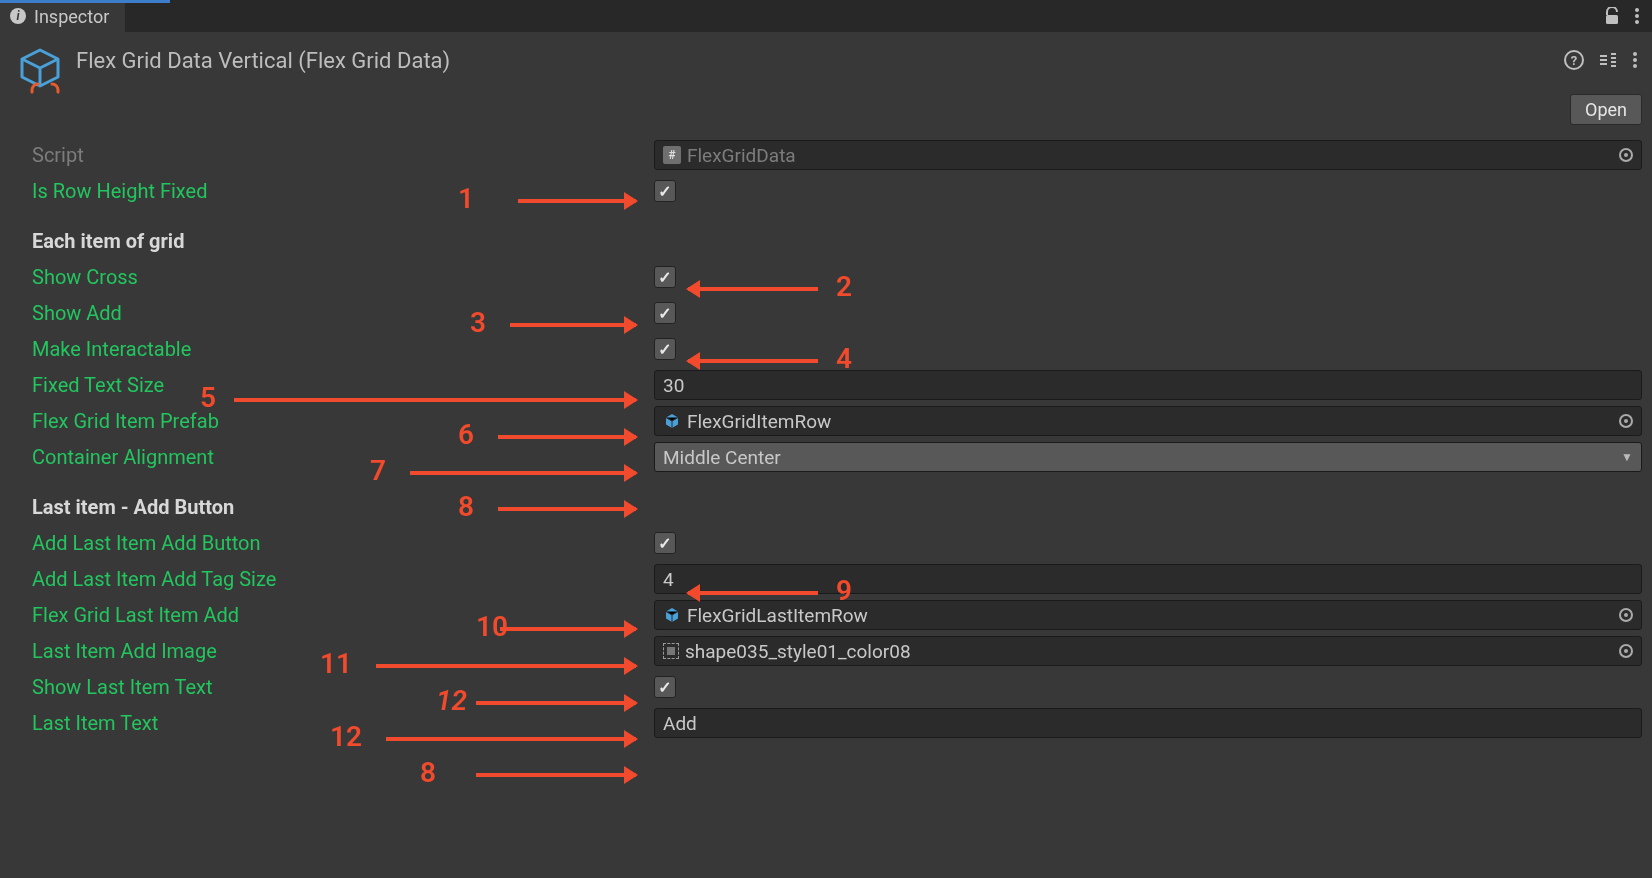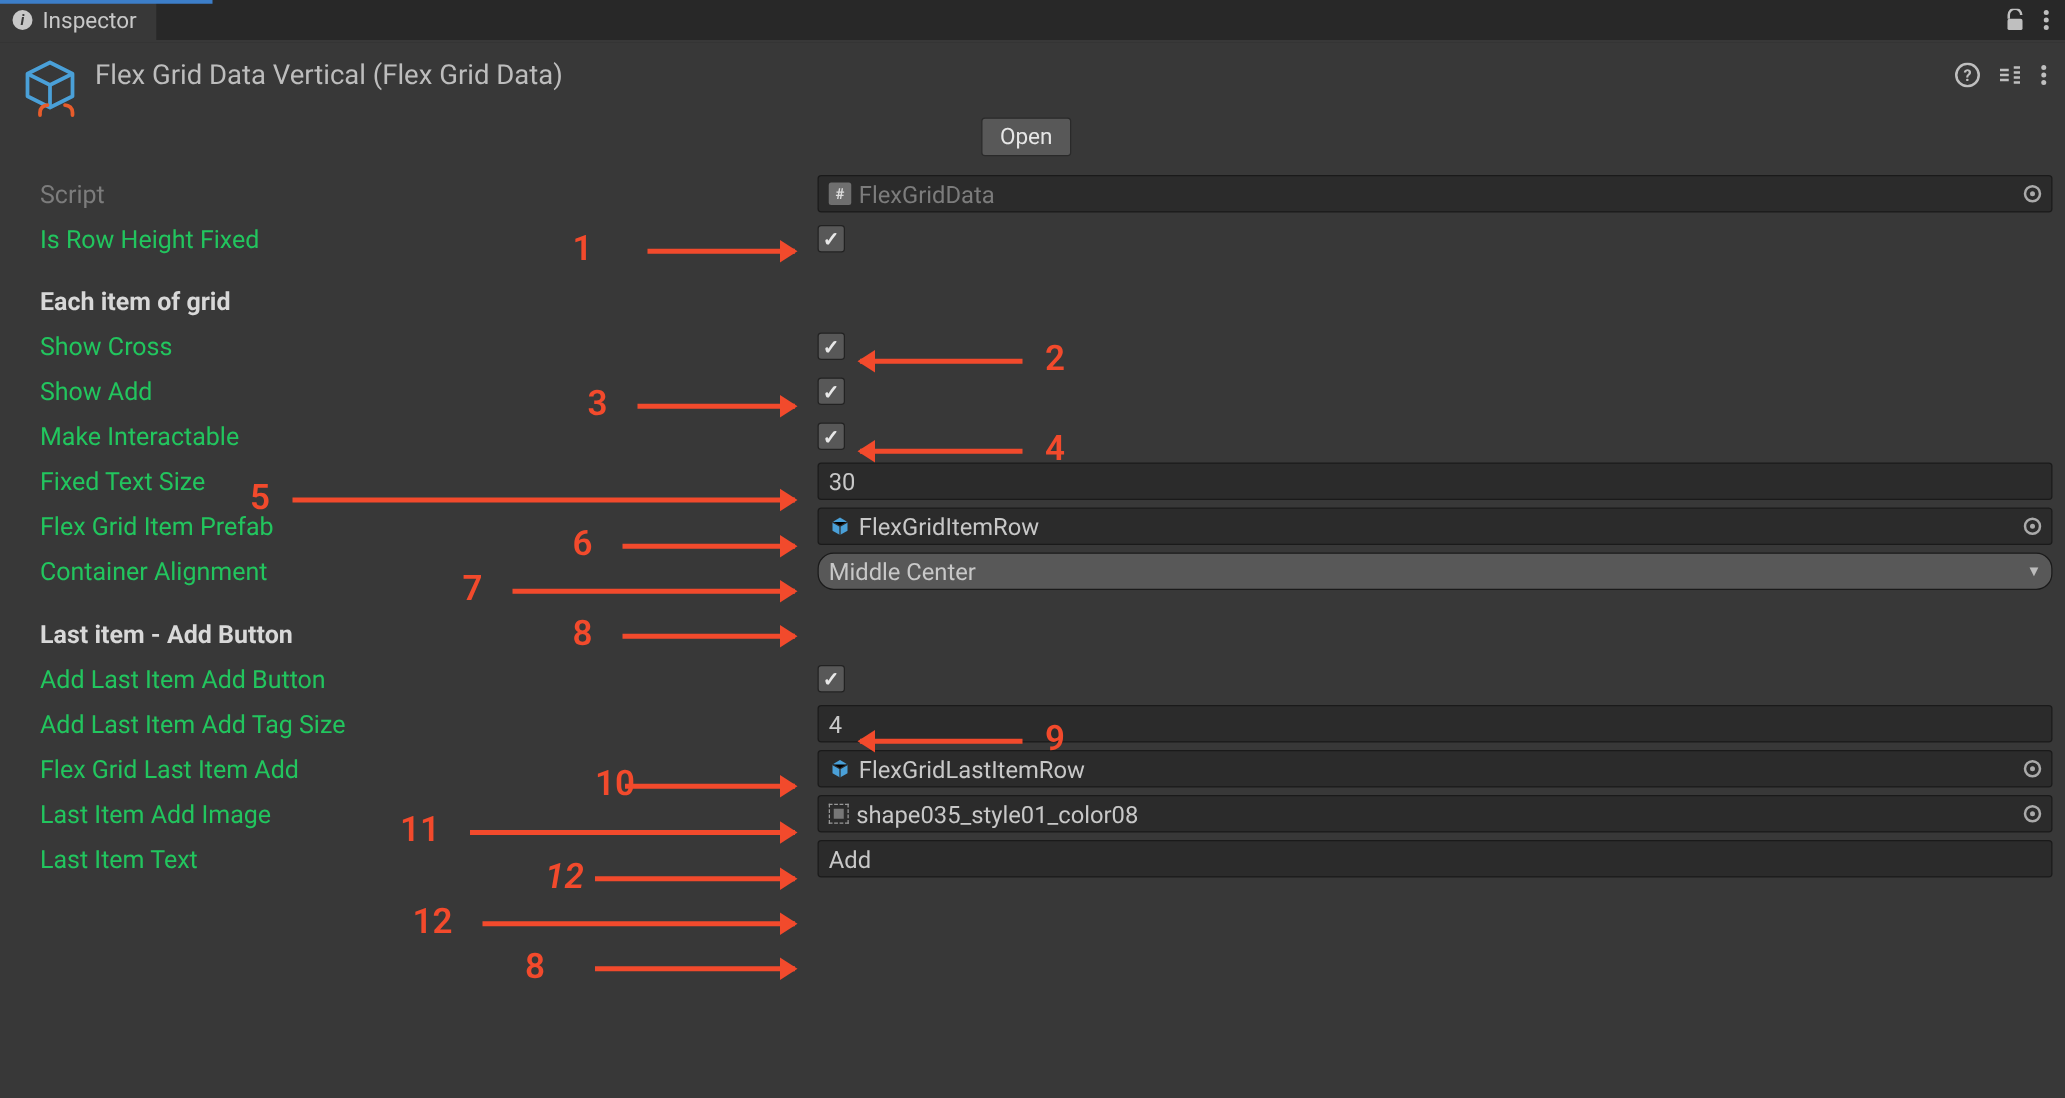--- a/index.html
+++ b/index.html
@@ -13,21 +13,21 @@
   .tabbar-right { margin-left: auto; display: flex; align-items: center; gap: 14px; padding-right: 12px; color: #bfbfbf; }
   .lock-icon svg, .kebab-icon svg { display:block; }
 
   
   .header { display: flex; align-items: flex-start; padding: 12px 14px 6px 18px; gap: 16px; position: relative; justify-content: flex-end; }
   .cube-icon { width: 42px; height: 42px; flex: 0 0 auto; }
   .header-title { font-size: 22px; color: #bdbdbd; padding-top: 2px; }
   .header-right { margin-left: auto; display: flex; align-items: center; gap: 14px; padding-top: 4px; }
   .help-icon, .preset-icon { color:#bfbfbf; }
 
-  .open-row { display:flex; justify-content:center; padding: 0 10px 8px 0; }
+  .open-row { display:flex; justify-content:flex-end; padding: 0 10px 8px 0; }
   .btn { background: #585858; color: #e6e6e6; border: 1px solid #2a2a2a; padding: 4px 14px; border-radius: 3px; font-size: 18px; cursor: pointer; }
 
   
   .panel { padding: 4px 10px 20px 32px; }
   .row { display: flex; align-items: center; min-height: 36px; gap: 8px; }
   .row-label { width: 614px; flex: 0 0 614px; font-size: 20px; color: #22c55e; display:flex; align-items:center; }
   .row-label.disabled { color: #7c7c7c; }
   .row-value { flex: 1; display: flex; align-items: center; position: relative; }
   
   .section-head { font-weight: 700; color: #d8d8d8; font-size: 20px; padding: 20px 0 6px 0; }
@@ -37,21 +37,21 @@
   .chk.checked::after { content: '✓'; color: #e8e8e8; font-size: 16px; font-weight: bold; }
 
   .text-field, .obj-field, .drop-field { background: #2b2b2b; border: 1px solid #1a1a1a; border-radius: 3px; height: 30px; width: 100%; display: flex; align-items: center; padding: 0 8px; color: #c8c8c8; font-size: 19px; position: relative; }
   .text-field input { background: transparent; border: none; outline: none; color: #c8c8c8; font-size: 19px; width: 100%; }
   .obj-field.disabled { color: #7c7c7c; }
   .obj-field .type-badge { width: 18px; height: 18px; margin-right: 6px; display:inline-flex; align-items:center; justify-content:center; }
   .obj-field .target { margin-left: auto; color: #999; }
   .target-icon { width: 14px; height: 14px; border: 2px solid #aaa; border-radius: 50%; position: relative; display:inline-block; }
   .target-icon::after { content:''; position:absolute; left:50%; top:50%; width:4px; height:4px; background:#aaa; border-radius:50%; transform:translate(-50%,-50%); }
 
-  .drop-field { background: #585858; border-radius: 13px; }
+  .drop-field { background: #585858; }
   .drop-field .caret { margin-left: auto; font-size: 12px; color: #bbb; }
   
   .script-badge { width:18px; height:18px; background:#6f6f6f; border-radius:2px; display:inline-flex; align-items:center; justify-content:center; color:#ddd; font-size:12px; font-weight:bold; margin-right:6px; }
   .prefab-badge svg { display:block; }
   .sprite-badge { width:16px; height:16px; border:1px dashed #999; display:inline-block; margin-right:6px; position:relative; }
   .sprite-badge::after { content:''; position:absolute; left:3px; top:3px; right:3px; bottom:3px; background:#777; }
 
   
   .anno { position: absolute; pointer-events: none; z-index: 50; }
   .anno-num { color: #f24a2c; font-size: 28px; font-weight: 600; position:absolute; text-align:right; }
@@ -241,20 +241,26 @@
     <div class="row-label">Last Item Add Image</div>
     <div class="row-value">
       <div class="obj-field">
         <span class="sprite-badge"></span>
         <span>shape035_style01_color08</span>
         <span class="target"><span class="target-icon"></span></span>
       </div>
     </div>
   </div>
 
+  <div class="row">
+    <div class="row-label">Show Last Item Text</div>
+    <div class="row-value">
+        <span class="chk checked"></span>
+      </div>
+  </div>
 
   <div class="row">
     <div class="row-label">Last Item Text</div>
     <div class="row-value">
         <div class="text-field">
           <input value="Add" style="">
         </div>
       </div>
   </div>
 

